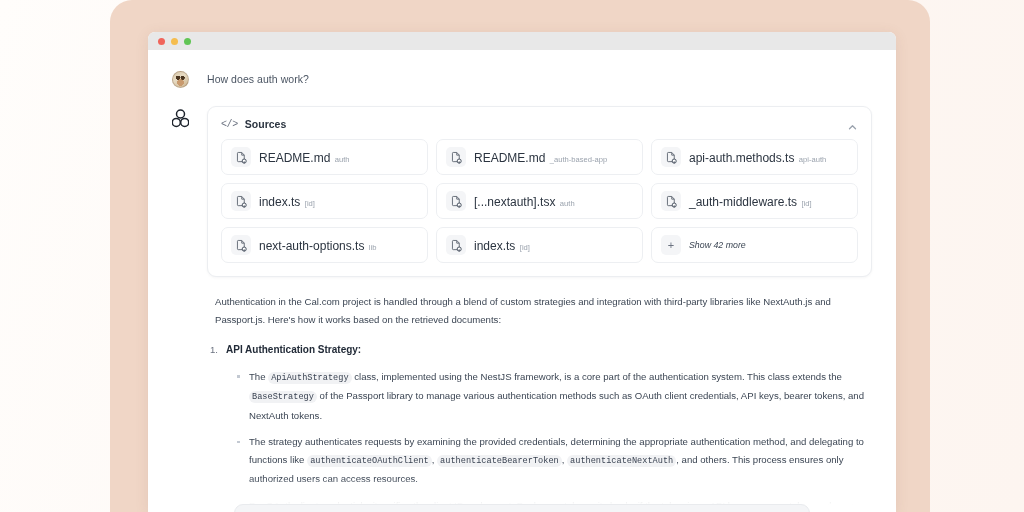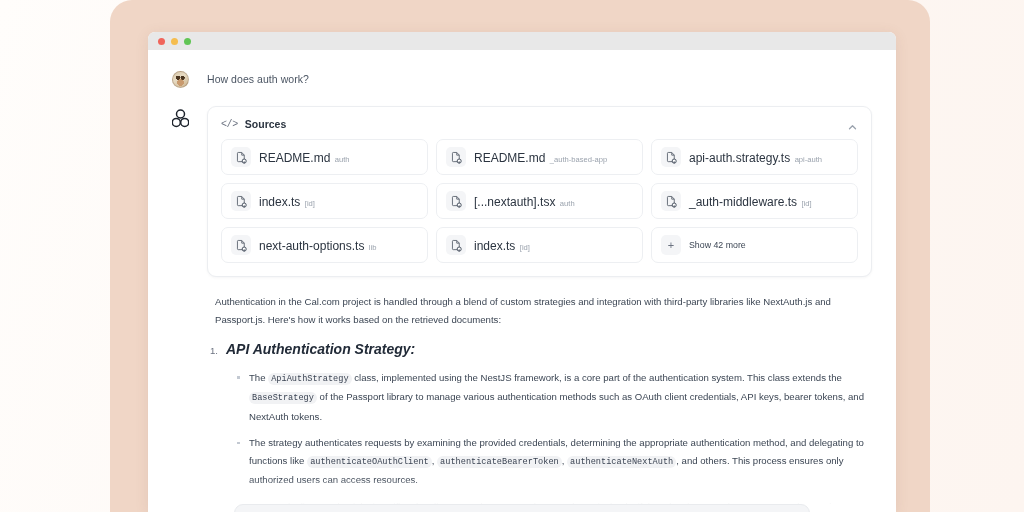--- a/index.html
+++ b/index.html
@@ -196,20 +196,21 @@
     font-size: 7.6px;
     color: #9aa2ad;
     line-height: 10px;
     white-space: nowrap;
     overflow: hidden;
     text-overflow: ellipsis;
   }
   .more-label {
     font-size: 8.8px;
     color: #3c4654;
+    font-style: italic;
   }
   .plus-box {
     width: 20px;
     height: 20px;
     border-radius: 5px;
     background: #f4f5f7;
     flex: 0 0 auto;
     display: flex;
     align-items: center;
     justify-content: center;
@@ -238,24 +239,23 @@
     align-items: baseline;
   }
   .onum {
     font-size: 9.6px;
     color: #6b7280;
     flex: 0 0 auto;
     width: 11px;
     text-align: right;
   }
   .ohead {
-    font-size: 14px;
+    font-size: 10px;
     font-weight: bold;
     color: #222b38;
-    font-style: italic;
   }
 
   .blist {
     margin: 9px 0 0 0;
     padding: 0 0 0 30px;
     list-style: none;
   }
   .blist > li {
     position: relative;
     padding-left: 12px;
@@ -382,21 +382,21 @@
                 <div class="card">
                   <span class="card-icon">
                     <svg viewBox="0 0 16 16" width="13" height="13" fill="none">
                       <path d="M4 1.8h4.3L11.4 5v7.1a1 1 0 0 1-1 1H4a1 1 0 0 1-1-1V2.8a1 1 0 0 1 1-1z" stroke="#5b636e" stroke-width="1.1" stroke-linejoin="round"></path>
                       <path d="M8.3 1.9v3.2h3.1" stroke="#5b636e" stroke-width="1.1" stroke-linejoin="round"></path>
                       <circle cx="11.3" cy="12.4" r="2.5" fill="#ffffff" stroke="#3c4654" stroke-width="1.1"></circle>
                       <path d="M11.3 13.2v1.6" stroke="#3c4654" stroke-width="1.1" stroke-linecap="round"></path>
                     </svg>
                   </span>
                   <span class="card-text">
-                    <span class="card-name">api-auth.strategy.ts</span>
+                    <span class="card-name">api-auth.methods.ts</span>
                     <span class="card-path">api-auth</span>
                   </span>
                 </div>
 
                 <div class="card">
                   <span class="card-icon">
                     <svg viewBox="0 0 16 16" width="13" height="13" fill="none">
                       <path d="M4 1.8h4.3L11.4 5v7.1a1 1 0 0 1-1 1H4a1 1 0 0 1-1-1V2.8a1 1 0 0 1 1-1z" stroke="#5b636e" stroke-width="1.1" stroke-linejoin="round"></path>
                       <path d="M8.3 1.9v3.2h3.1" stroke="#5b636e" stroke-width="1.1" stroke-linejoin="round"></path>
                       <circle cx="11.3" cy="12.4" r="2.5" fill="#ffffff" stroke="#3c4654" stroke-width="1.1"></circle>

